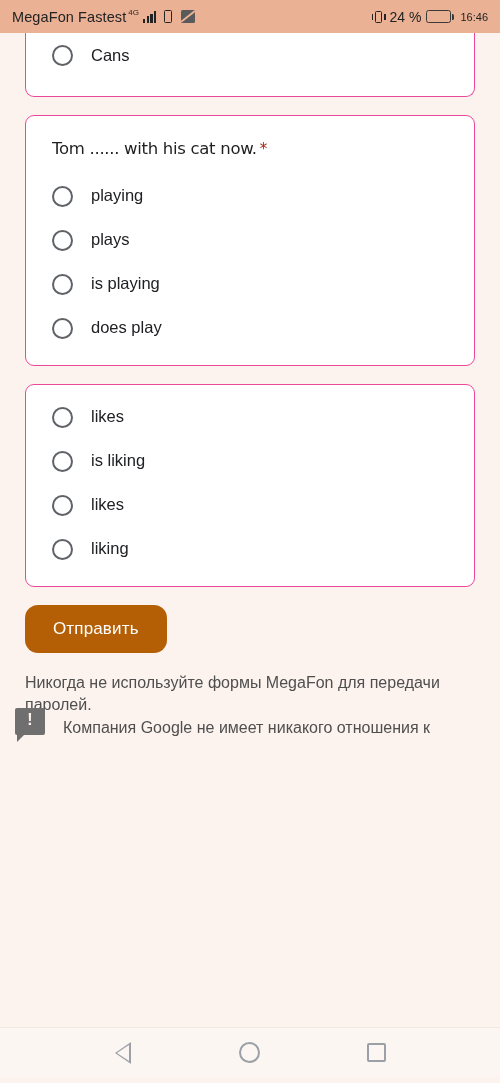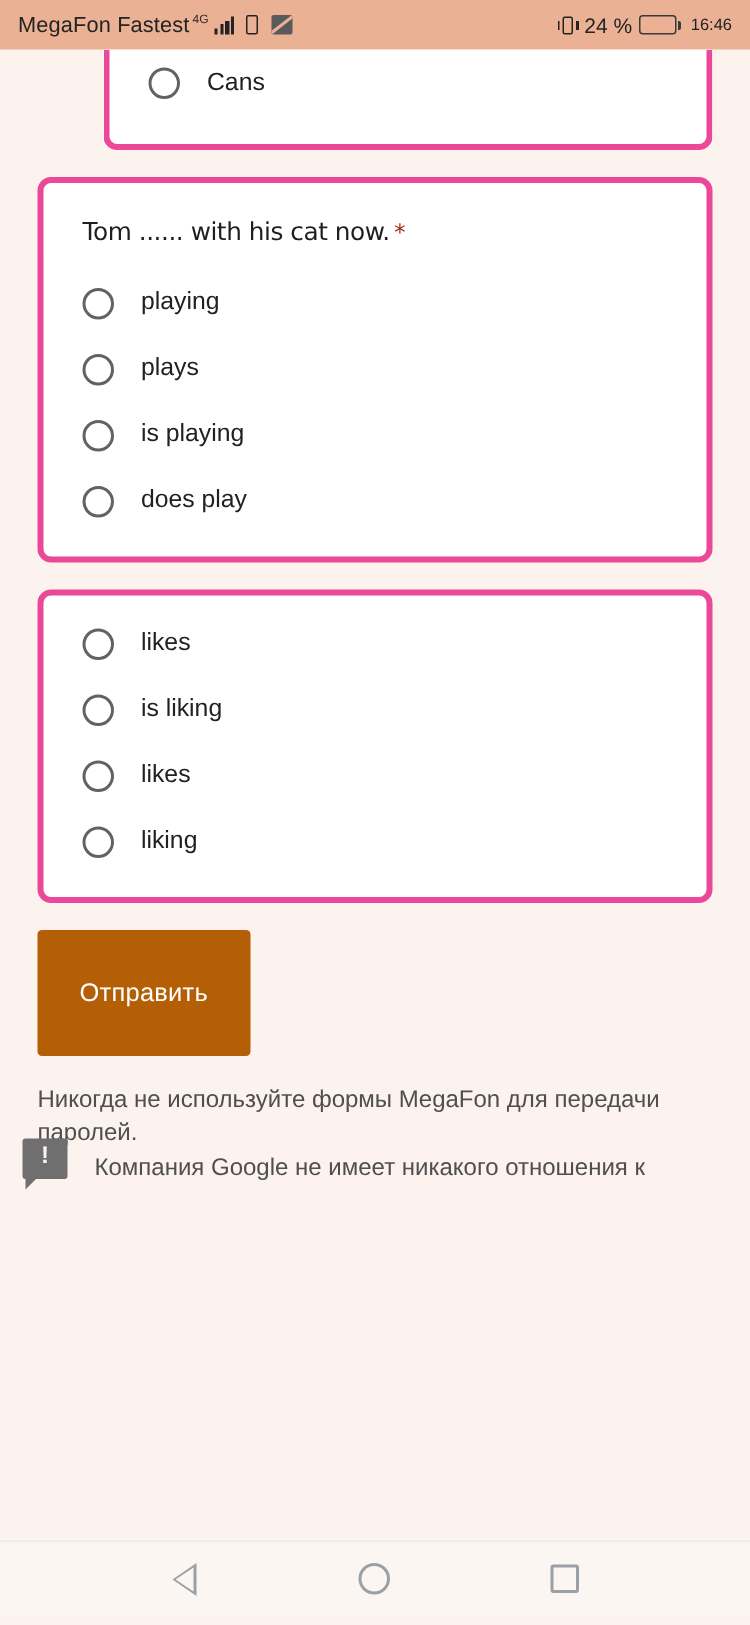--- a/index.html
+++ b/index.html
@@ -158,29 +158,28 @@
   
   .content {
     flex: 1;
     padding: 0 25px;
     overflow: hidden;
     position: relative;
   }
 
   .card {
     background: #ffffff;
-    border: 4px solid #ec4899;
+    border: 1px solid #ec4899;
     border-radius: 9px;
     margin-bottom: 18px;
   }
   .card.clipped-top {
     border-top: none;
     border-radius: 0 0 9px 9px;
     margin-top: 0;
-    margin-left: 44px;
   }
 
   .card-inner { padding: 22px 26px 26px 26px; }
   .card.clipped-top .card-inner { padding-top: 12px; padding-bottom: 30px; }
 
   .question-text {
     font-family: "DejaVu Sans", sans-serif;
     font-size: 16.5px;
     color: #1f1f1f;
     letter-spacing: -0.3px;
@@ -216,24 +215,24 @@
     color: #202124;
     line-height: 1.2;
   }
 
   
   .submit-row { margin: 6px 0 0 0; }
   .submit-btn {
     background: #b45f06;
     color: #ffffff;
     border: none;
-    border-radius: 3px;
+    border-radius: 13px;
     font-family: "Liberation Sans", sans-serif;
     font-size: 17px;
-    padding: 32px 28px;
+    padding: 14px 28px;
     cursor: pointer;
     letter-spacing: 0.15px;
   }
 
   
   .footer {
     margin-top: 19px;
     position: relative;
   }
   .footer-line {

